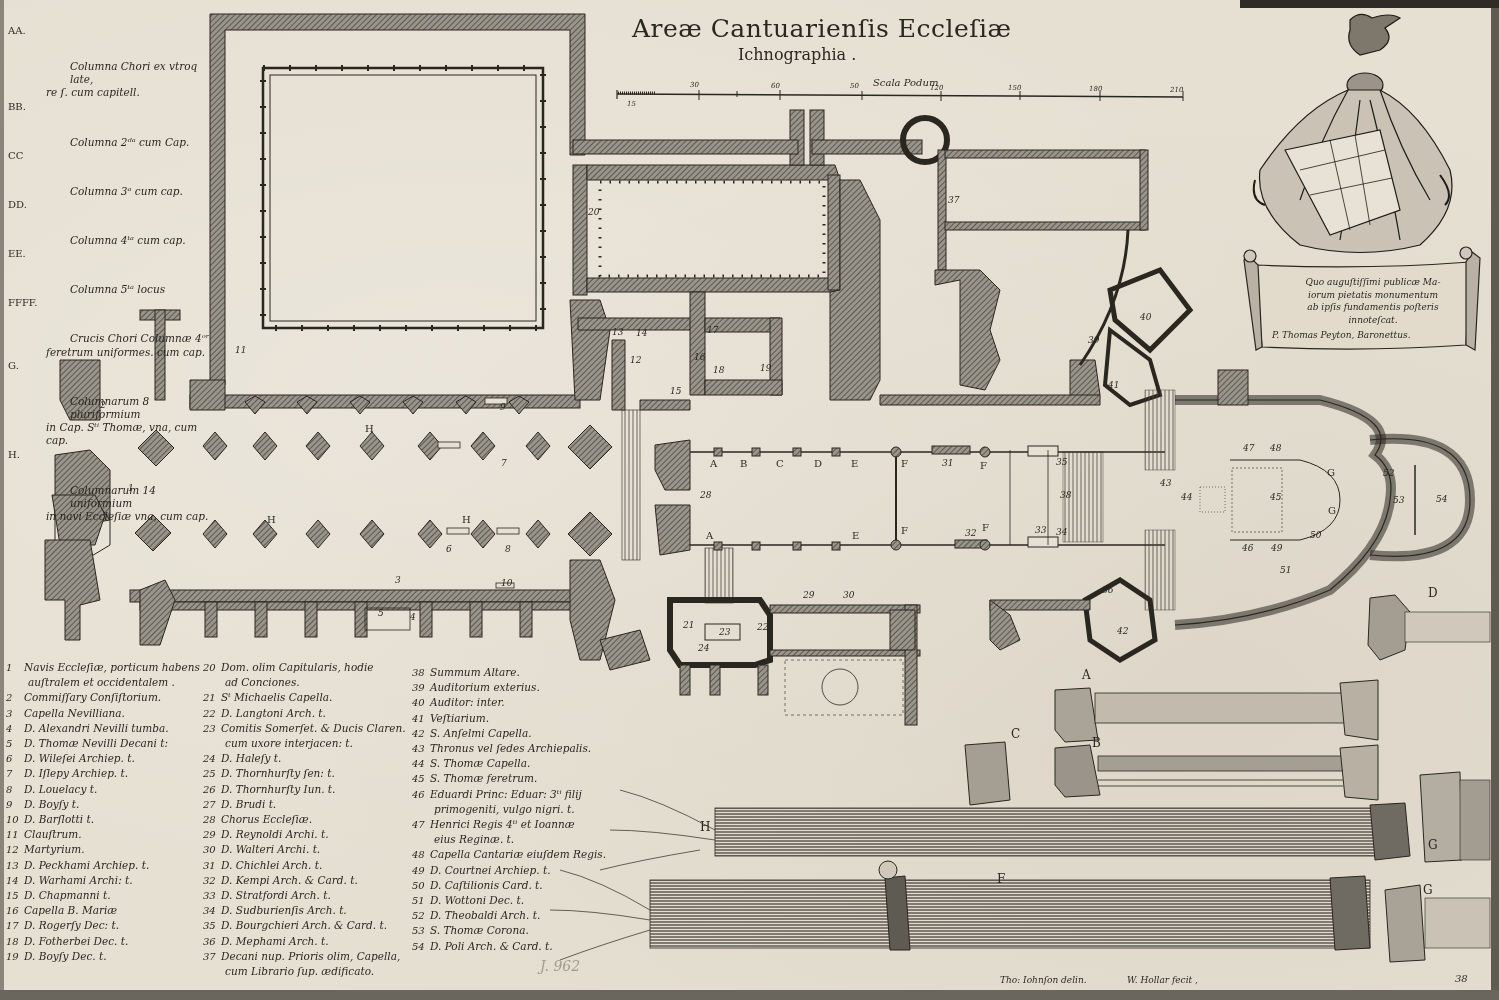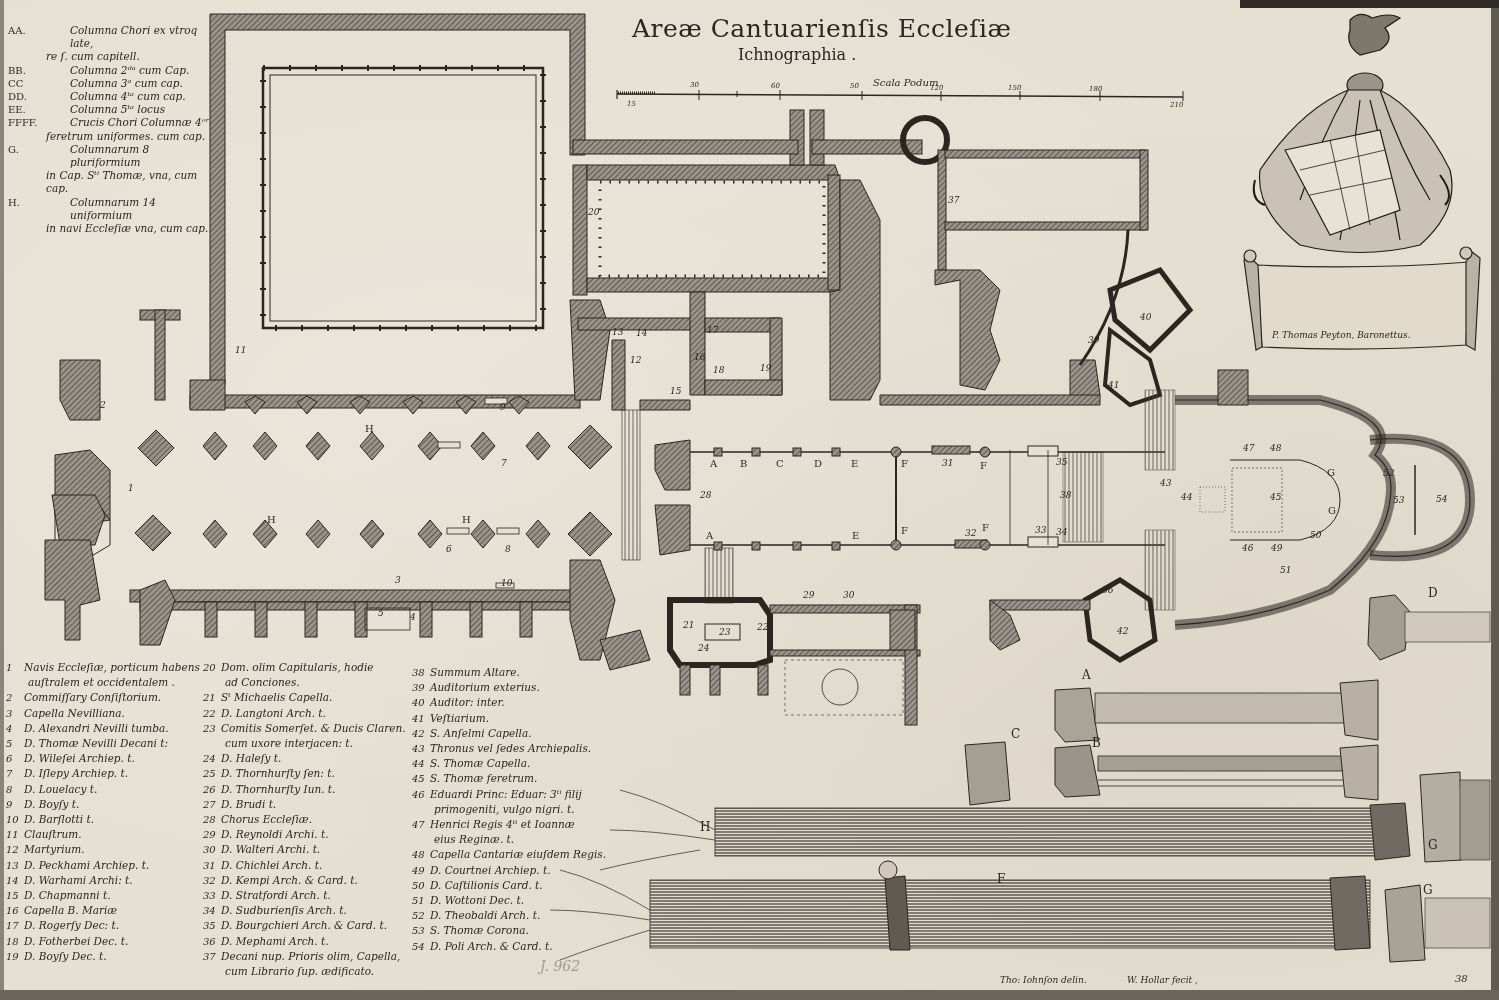--- a/index.html
+++ b/index.html
@@ -13,21 +13,21 @@
   .edge-t { position:absolute; left:1240px; top:0; width:259px; height:8px; background:#2f2c28; }
   .edge-l { position:absolute; left:0; top:0; width:4px; height:1000px; background:#8a847a; }
   svg.plan { position:absolute; left:0; top:0; }
   .title { position:absolute; left:632px; top:14px; font-size:25px; letter-spacing:0.5px; color:#2a2620; }
   .subtitle { position:absolute; left:738px; top:45px; font-size:16px; color:#2a2620; }
   .scale-label { position:absolute; left:873px; top:77px; font-size:10px; font-style:italic; color:#2a2620; }
   .tick-label { position:absolute; font-size:7px; font-style:italic; color:#2a2620; }
   .col-legend { position:absolute; left:8px; top:24px; width:205px; font-size:10.5px; line-height:13.2px; font-style:italic; color:#2a2620; }
   .col-legend .row { display:flex;gap:28px; }
   .col-legend .k { width:34px; flex:none; font-style:normal; font-size:10px; }
-  .col-legend .v { flex:1; }
+  .col-legend .v { flex:1;margin-top:36px; }
   .col-legend .cont { padding-left:38px; }
   .key-col { position:absolute; font-size:10.5px; line-height:15.2px; font-style:italic; color:#2a2620; }
   .key-col .row { display:flex; white-space:nowrap; }
   .key-col .n { width:18px; flex:none; font-size:10px; }
   .key-col .cont { padding-left:22px; white-space:nowrap; }
   .crypt-note { position:absolute; left:670px; top:718px; width:270px; font-size:11px; line-height:14px; font-style:italic; color:#2a2620; }
   .banner-text { position:absolute; left:1278px; top:276px; width:190px; font-size:9px; line-height:12.5px; font-style:italic; text-align:center; color:#2a2620; }
   .banner-sign { position:absolute; left:1272px; top:330px; font-size:9px; font-style:italic; color:#2a2620; }
   .credit { position:absolute; top:975px; font-size:9px; font-style:italic; color:#2a2620; }
   .plate-no { position:absolute; left:1455px; top:973px; font-size:10px; font-style:italic; color:#2a2620; }
@@ -310,21 +310,21 @@
   <div class="title">Areæ Cantuarienſis Eccleſiæ</div>
   <div class="subtitle">Ichnographia .</div>
   <div class="scale-label">Scala Podum</div>
   <span class="tick-label" style="left:627px;top:100px">15</span>
   <span class="tick-label" style="left:690px;top:81px">30</span>
   <span class="tick-label" style="left:771px;top:82px">60</span>
   <span class="tick-label" style="left:850px;top:82px">50</span>
   <span class="tick-label" style="left:930px;top:84px">120</span>
   <span class="tick-label" style="left:1008px;top:84px">150</span>
   <span class="tick-label" style="left:1089px;top:85px">180</span>
-  <span class="tick-label" style="left:1170px;top:101px">210</span>
+  <span class="tick-label" style="left:1170px;top:86px">210</span>
 
   <div class="col-legend">
     <div class="row">
         <span class="k">AA.</span>
         <span class="v">Columna Chori ex vtroq late,</span>
       </div>
     <div class="cont">re ſ. cum capitell.</div>
     <div class="row">
         <span class="k">BB.</span>
         <span class="v">Columna 2ᵈᵃ cum Cap.</span>
@@ -583,20 +583,26 @@
         <span class="n">53</span>
         <span>S. Thomæ Corona.</span>
       </div>
     <div class="row">
         <span class="n">54</span>
         <span>D. Poli Arch. &amp; Card. t.</span>
       </div>
   </div>
 
 
+  <div class="banner-text">
+    <div>Quo auguſtiſſimi publicæ Ma-</div>
+    <div>iorum pietatis monumentum</div>
+    <div>ab ipſis fundamentis poſteris</div>
+    <div>innoteſcat.</div>
+  </div>
   <div class="banner-sign">P.   Thomas Peyton, Baronettus.</div>
 
   <span class="lbl" style="left:128px;top:483px">1</span>
   <span class="lbl" style="left:100px;top:400px">2</span>
   <span class="lbl" style="left:395px;top:575px">3</span>
   <span class="lbl" style="left:410px;top:612px">4</span>
   <span class="lbl" style="left:378px;top:608px">5</span>
   <span class="lbl" style="left:446px;top:544px">6</span>
   <span class="lbl" style="left:501px;top:458px">7</span>
   <span class="lbl" style="left:505px;top:544px">8</span>

